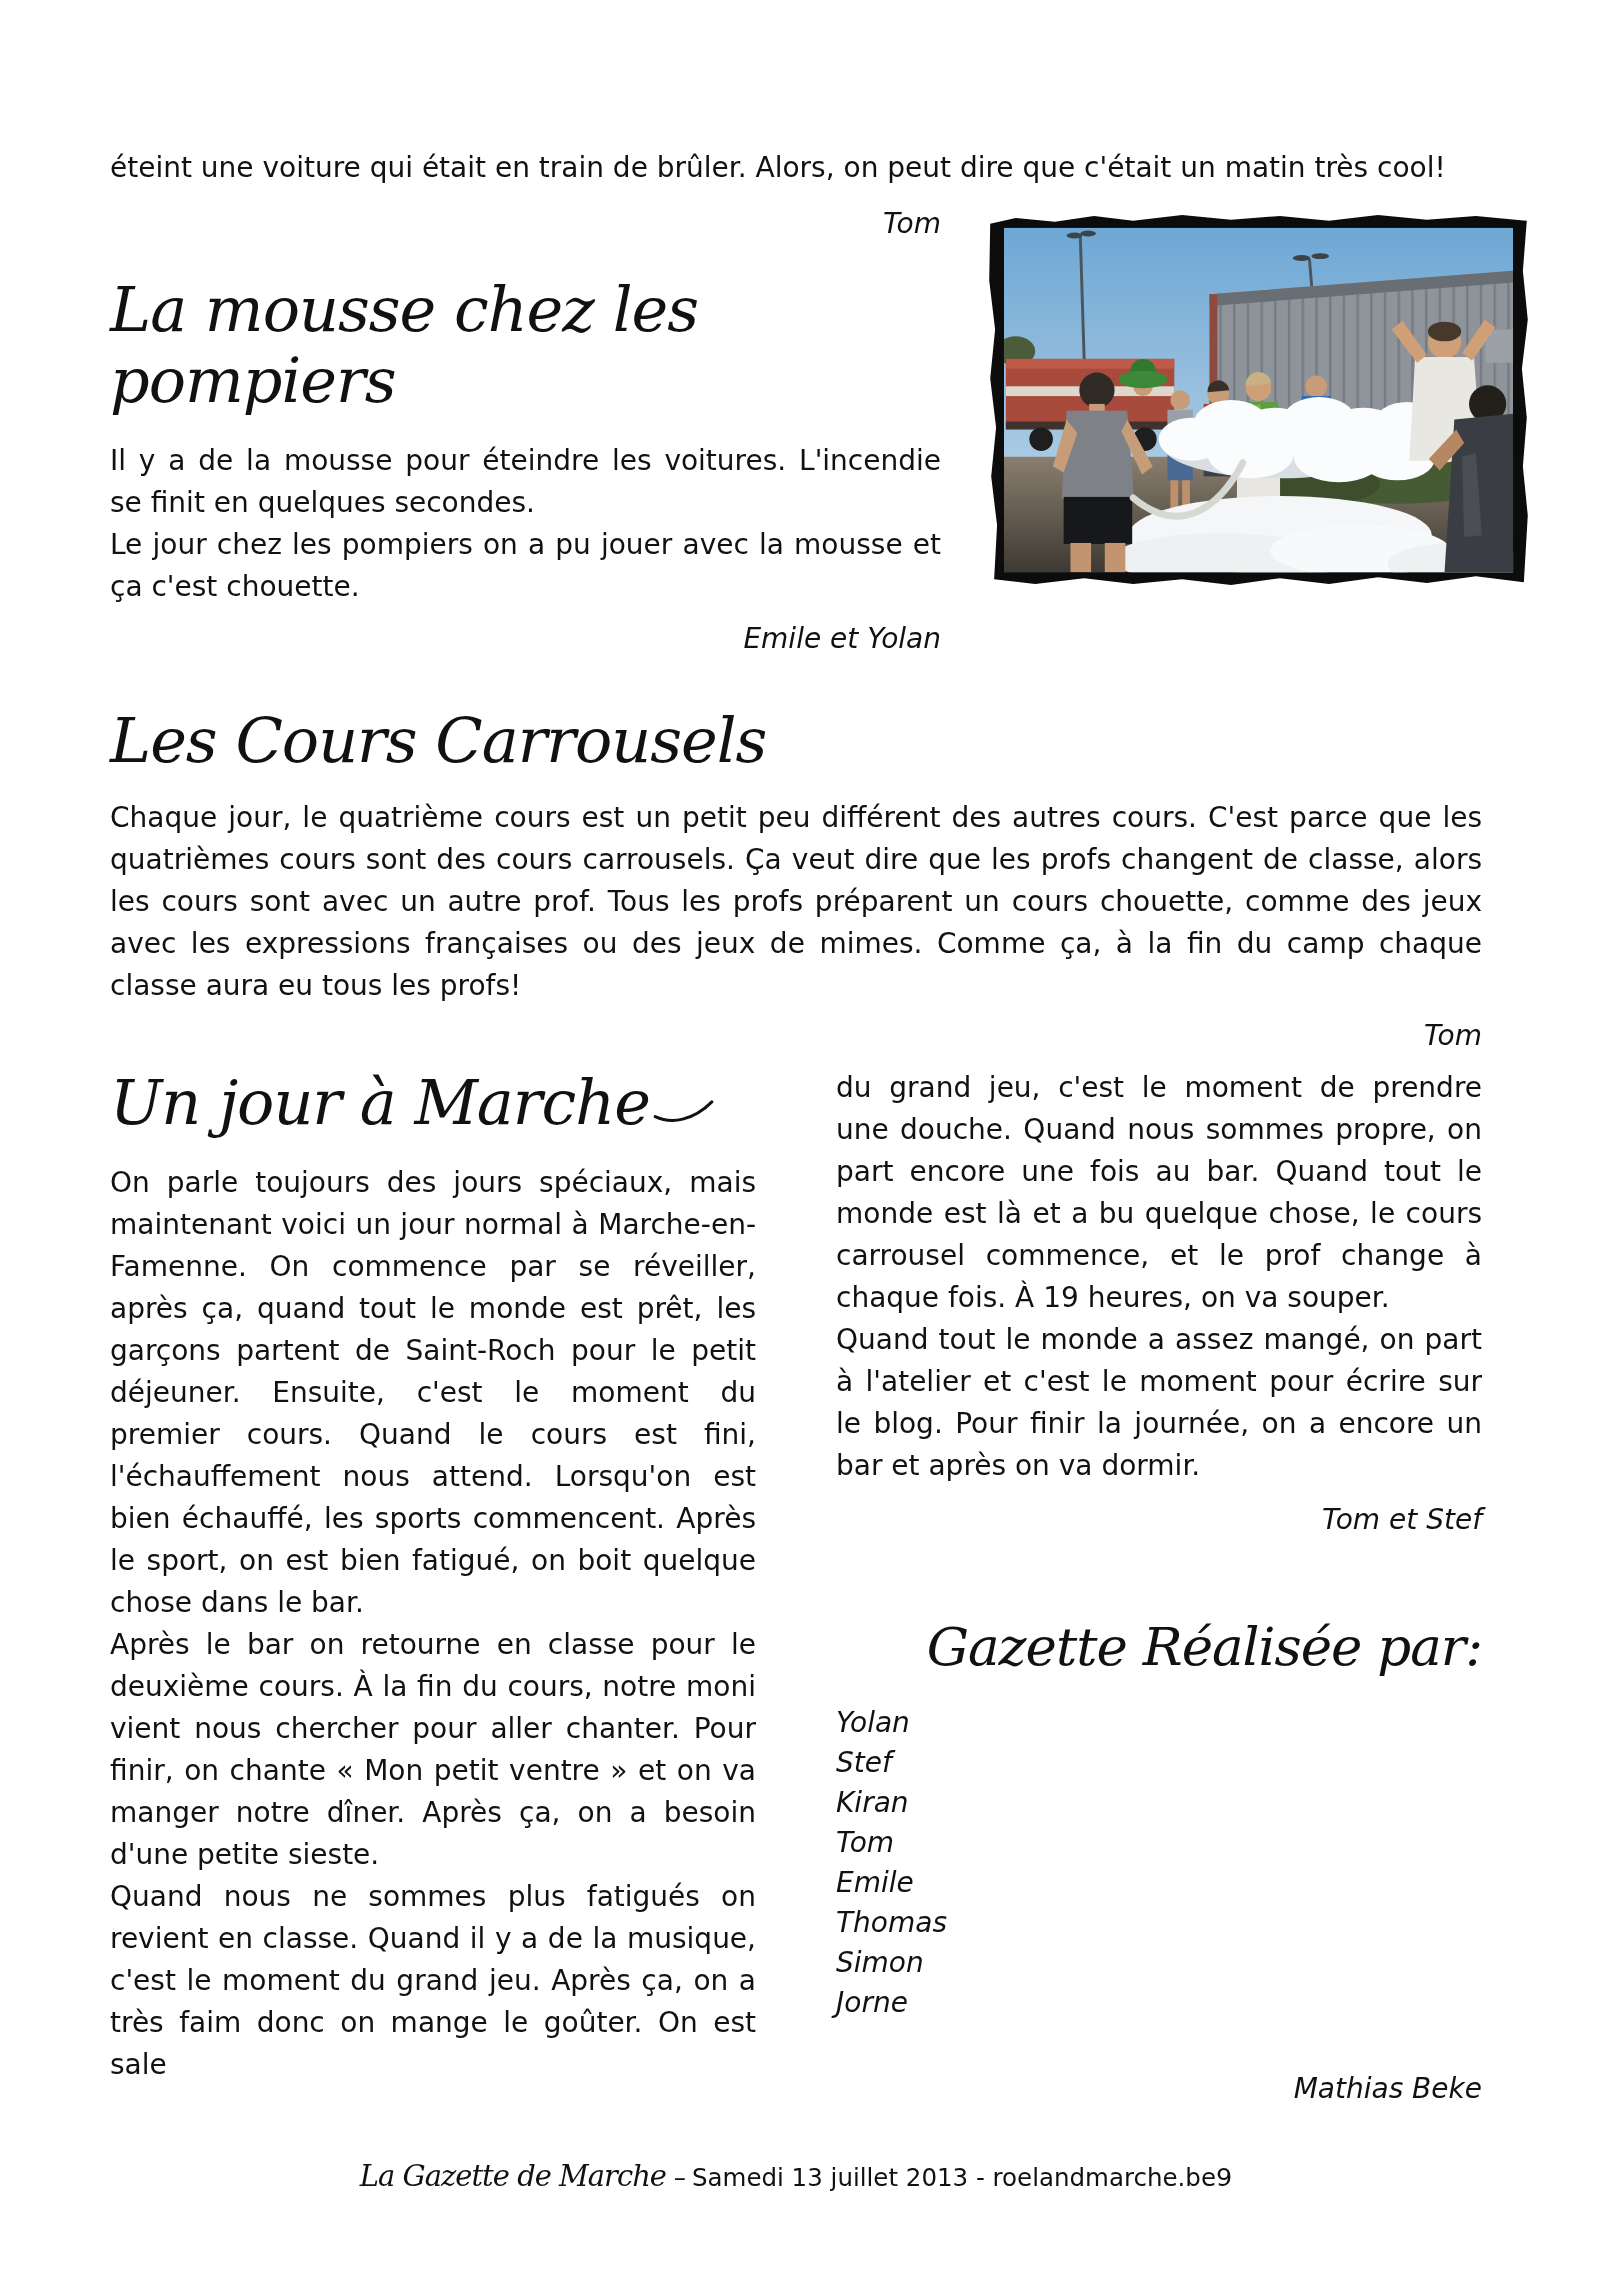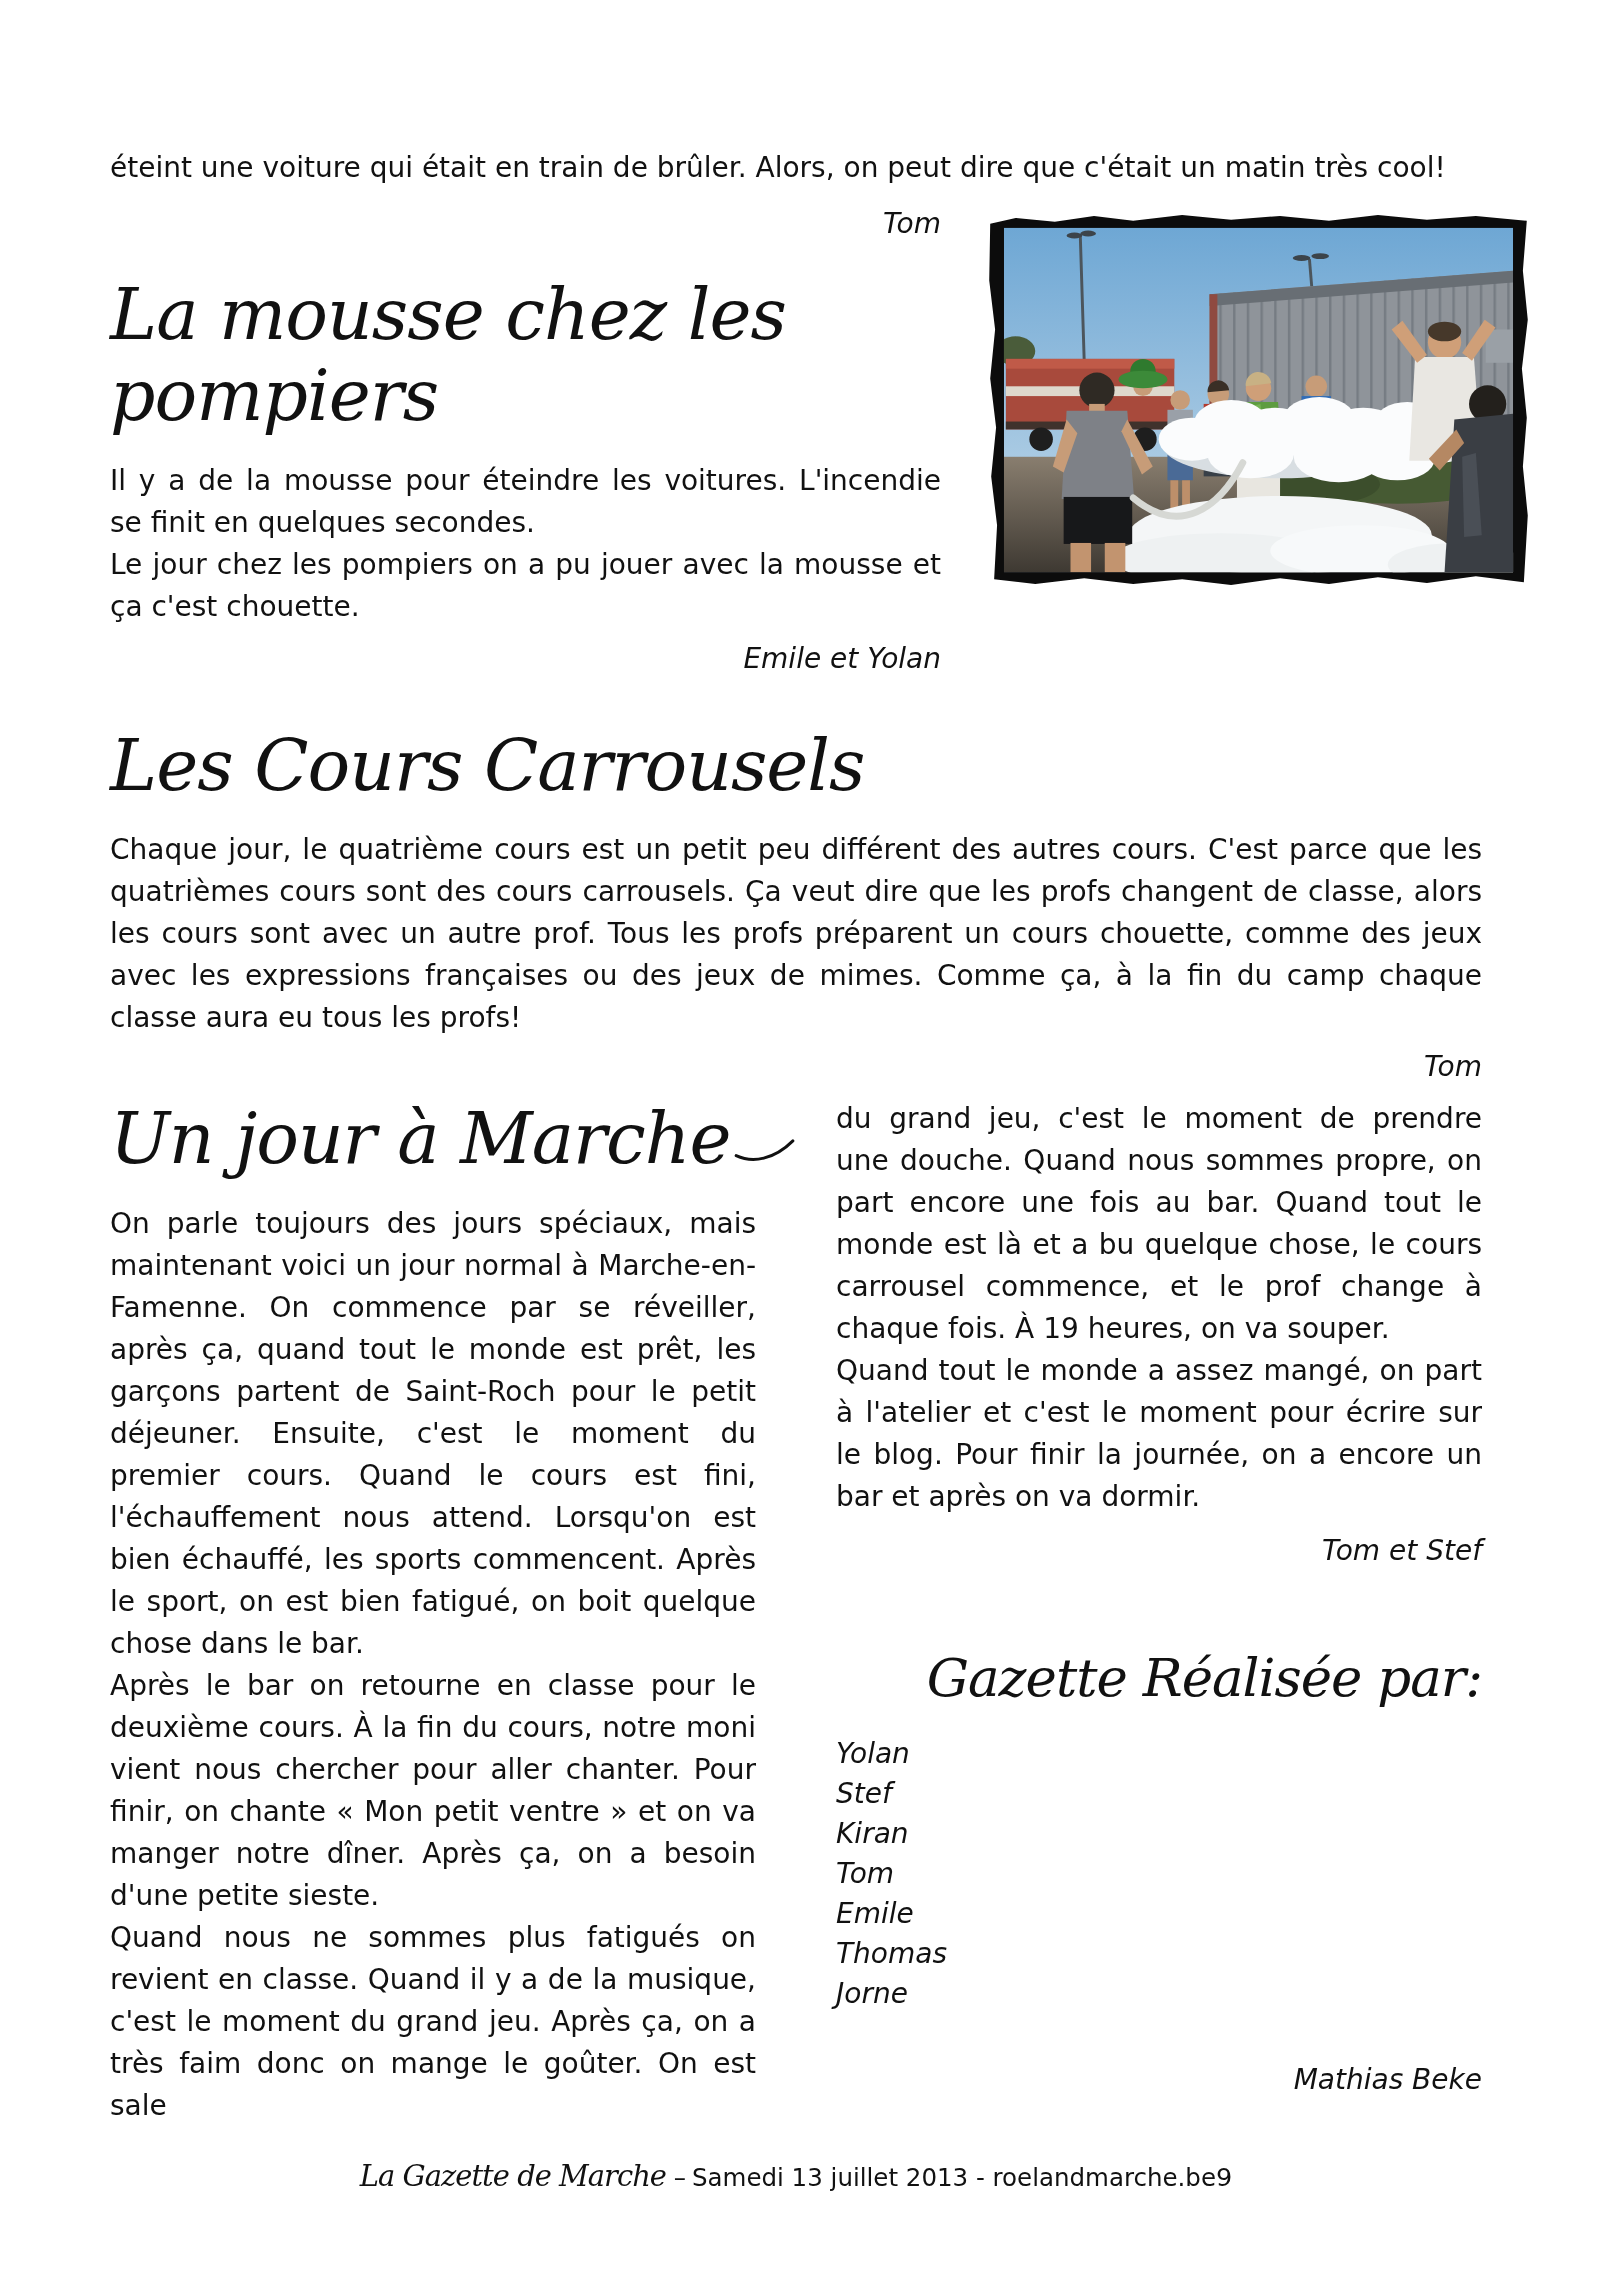--- a/index.html
+++ b/index.html
@@ -7,21 +7,21 @@
   .page {
     position:relative; width:1620px; height:2290px; background:#fff;
     color:#111; font-family:"DejaVu Sans",sans-serif;
     font-size:28px; line-height:42px; overflow:hidden;
   }
   .content { padding:147px 138px 0 110px; }
   p.body-text { text-align:justify; }
   .attribution { text-align:right; font-style:italic; }
   .script-heading {
     font-family:"DejaVu Serif",serif; font-style:italic; font-weight:500;
-    font-size:71px; line-height:1.15; letter-spacing:-1px;
+    font-size:62px; line-height:1.15; letter-spacing:-1px;
   }
   
   .intro-para { margin-bottom:13.7px; }
   
   .photo-row { display:flex; align-items:flex-start; }
   .photo-row .text-col { flex:1 1 auto; padding-right:45px; min-width:0; }
   .mousse-title { margin:29px 0 23.5px 0; }
   .mousse-attr { margin-top:9.8px; }
   .photo-frame { flex:0 0 auto; width:545px; height:376px; margin:9.8px -49px 0 0; }
   
@@ -213,20 +213,21 @@
         <p class="attribution tomstef-attr">Tom et Stef</p>
 
         <h2 class="script-heading credits-title">Gazette Réalisée par:</h2>
         <div class="credits-names">
           <div>Yolan</div>
           <div>Stef</div>
           <div>Kiran</div>
           <div>Tom</div>
           <div>Emile</div>
           <div>Thomas</div>
+          <div>Simon</div>
           <div>Jorne</div>
         </div>
         <p class="final-credit">Mathias Beke</p>
       </div>
     </div>
   </div>
 
   <div class="footer">
     <div>
       <span class="brand">La Gazette de Marche</span><span class="sep">–</span><span>Samedi 13 juillet 2013 - roelandmarche.be</span>

